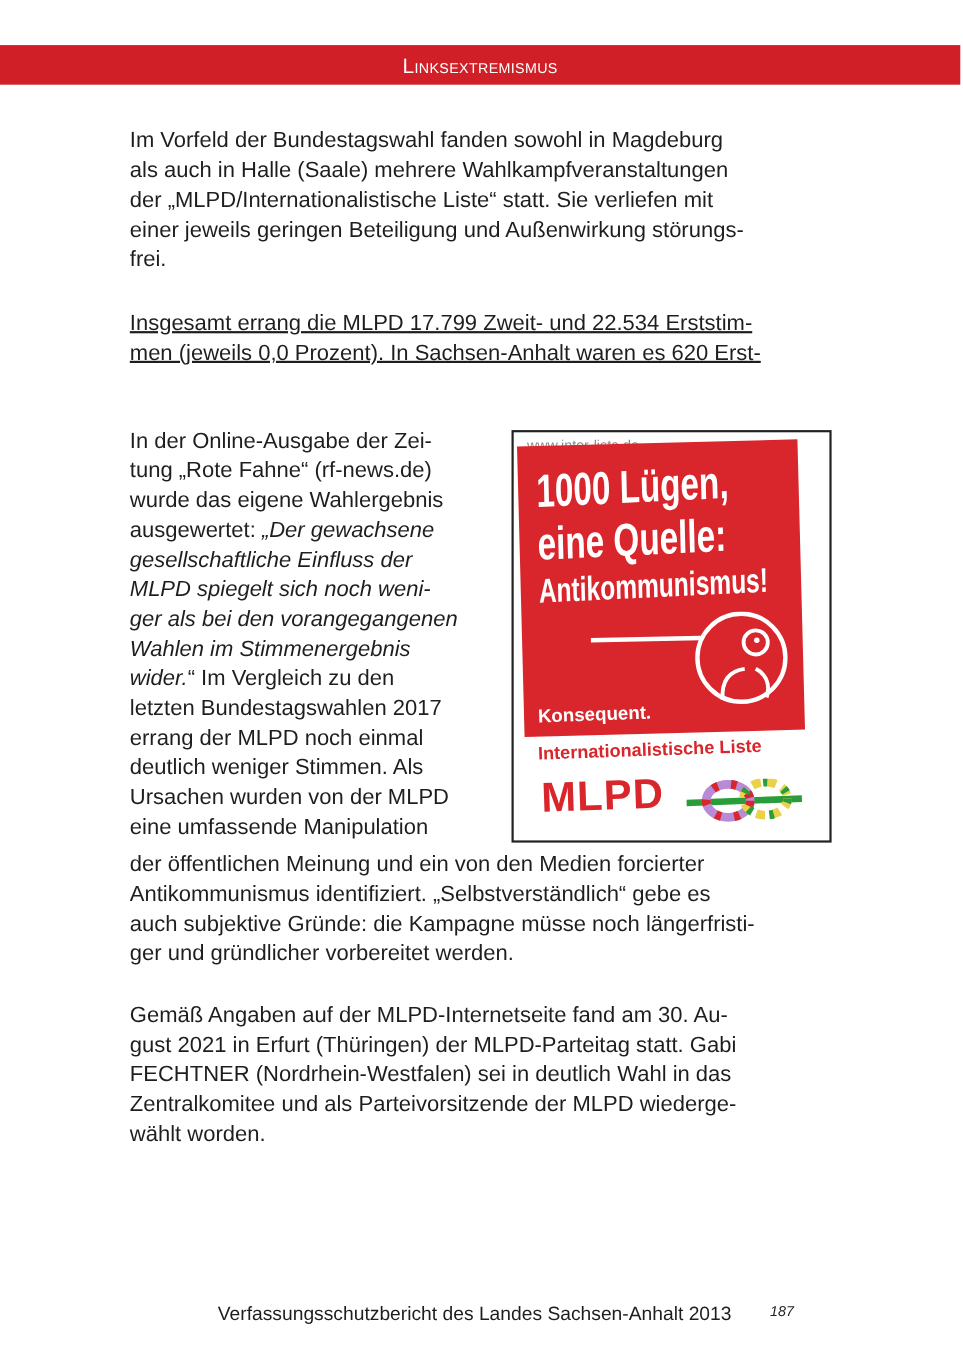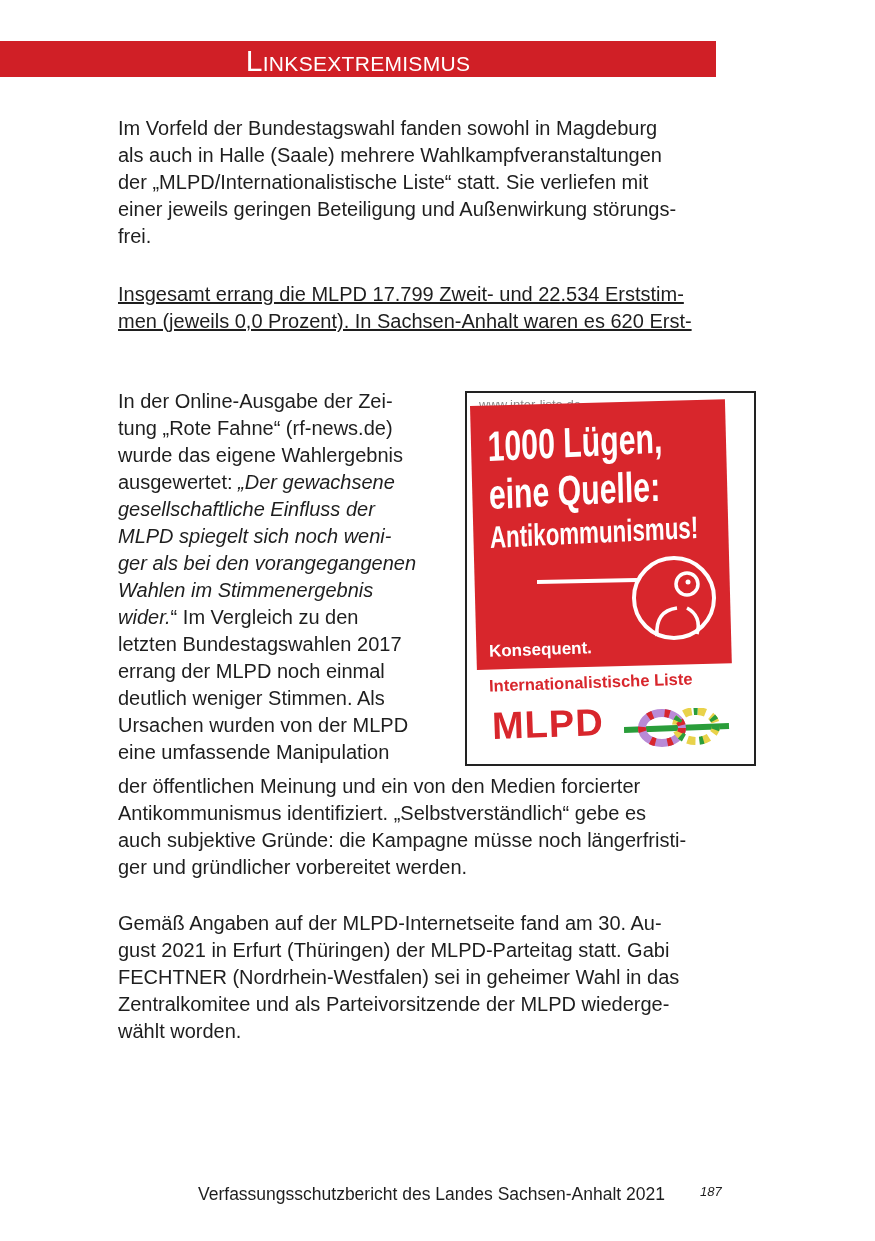--- a/index.html
+++ b/index.html
@@ -1,23 +1,23 @@
 <!DOCTYPE html>
 <html><head>
   <meta charset="utf-8">
   <style>
     html, body { margin: 0; padding: 0; }
     body {
       width: 875px; height: 1241px; background: #ffffff; position: relative; overflow: hidden;
       font-family: "Liberation Sans", "DejaVu Sans", sans-serif; color: #1e1e1e;
     }
     .header-bar {
-      position: absolute; left: 0; top: 41px; width: 716px; height: 36px;
+      position: absolute; left: 0; top: 41px; width: 873px; height: 36px;
       background: #d01f26; color: #ffffff; text-align: center;
-      font-family: "Liberation Sans", sans-serif; font-size: 30px; line-height: 40px;
+      font-family: "Liberation Sans", sans-serif; font-size: 19px; line-height: 40px;
       letter-spacing: 0.3px; font-variant: small-caps;
     }
     .para {
       position: absolute; left: 118px; width: 640px;
       font-size: 20px; line-height: 27px; margin: 0;
     }
     .p1 { top: 115px; }
     .p2 { top: 281px; text-decoration: underline; }
     .p3 { top: 388px; width: 330px; }
     .p3b { top: 773px; }
@@ -131,19 +131,19 @@
 <div class="para p3b">
   <span class="line">der öffentlichen Meinung und ein von den Medien forcierter</span>
   <span class="line">Antikommunismus identifiziert. „Selbstverständlich“ gebe es</span>
   <span class="line">auch subjektive Gründe: die Kampagne müsse noch längerfristi-</span>
   <span class="line">ger und gründlicher vorbereitet werden.</span>
 </div>
 
 <div class="para p5">
   <span class="line">Gemäß Angaben auf der MLPD-Internetseite fand am 30. Au-</span>
   <span class="line">gust 2021 in Erfurt (Thüringen) der MLPD-Parteitag statt. Gabi</span>
-  <span class="line">FECHTNER (Nordrhein-Westfalen) sei in geheimer Wahl in das</span>
+  <span class="line">FECHTNER (Nordrhein-Westfalen) sei in deutlich Wahl in das</span>
   <span class="line">Zentralkomitee und als Parteivorsitzende der MLPD wiederge-</span>
   <span class="line">wählt worden.</span>
 </div>
 
-<div class="footer">Verfassungsschutzbericht des Landes Sachsen-Anhalt 2021</div>
+<div class="footer">Verfassungsschutzbericht des Landes Sachsen-Anhalt 2013</div>
 <div class="page-num">187</div>
 
 </body></html>

